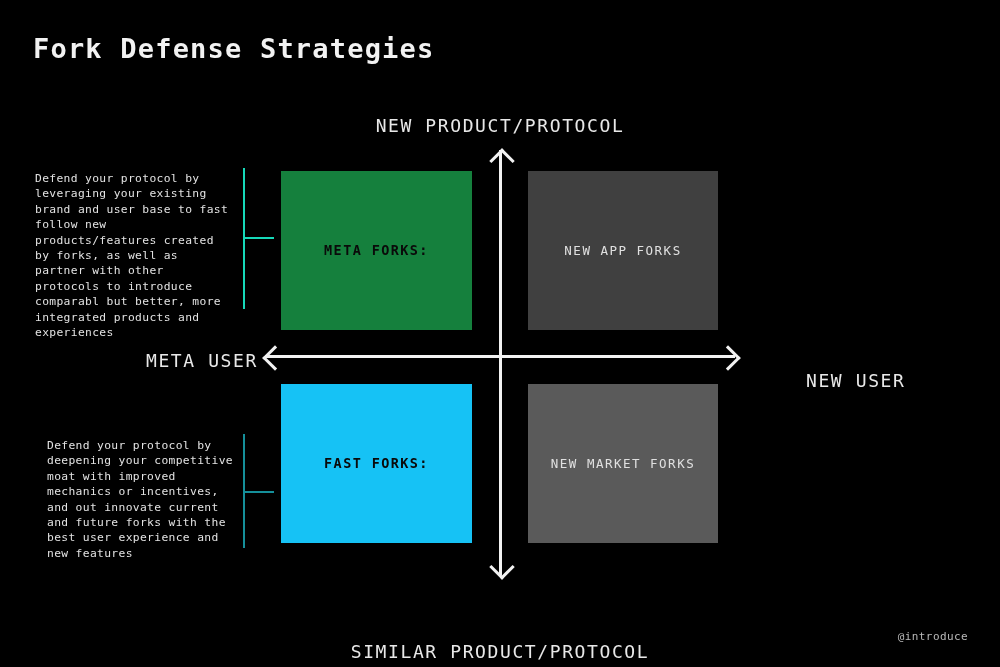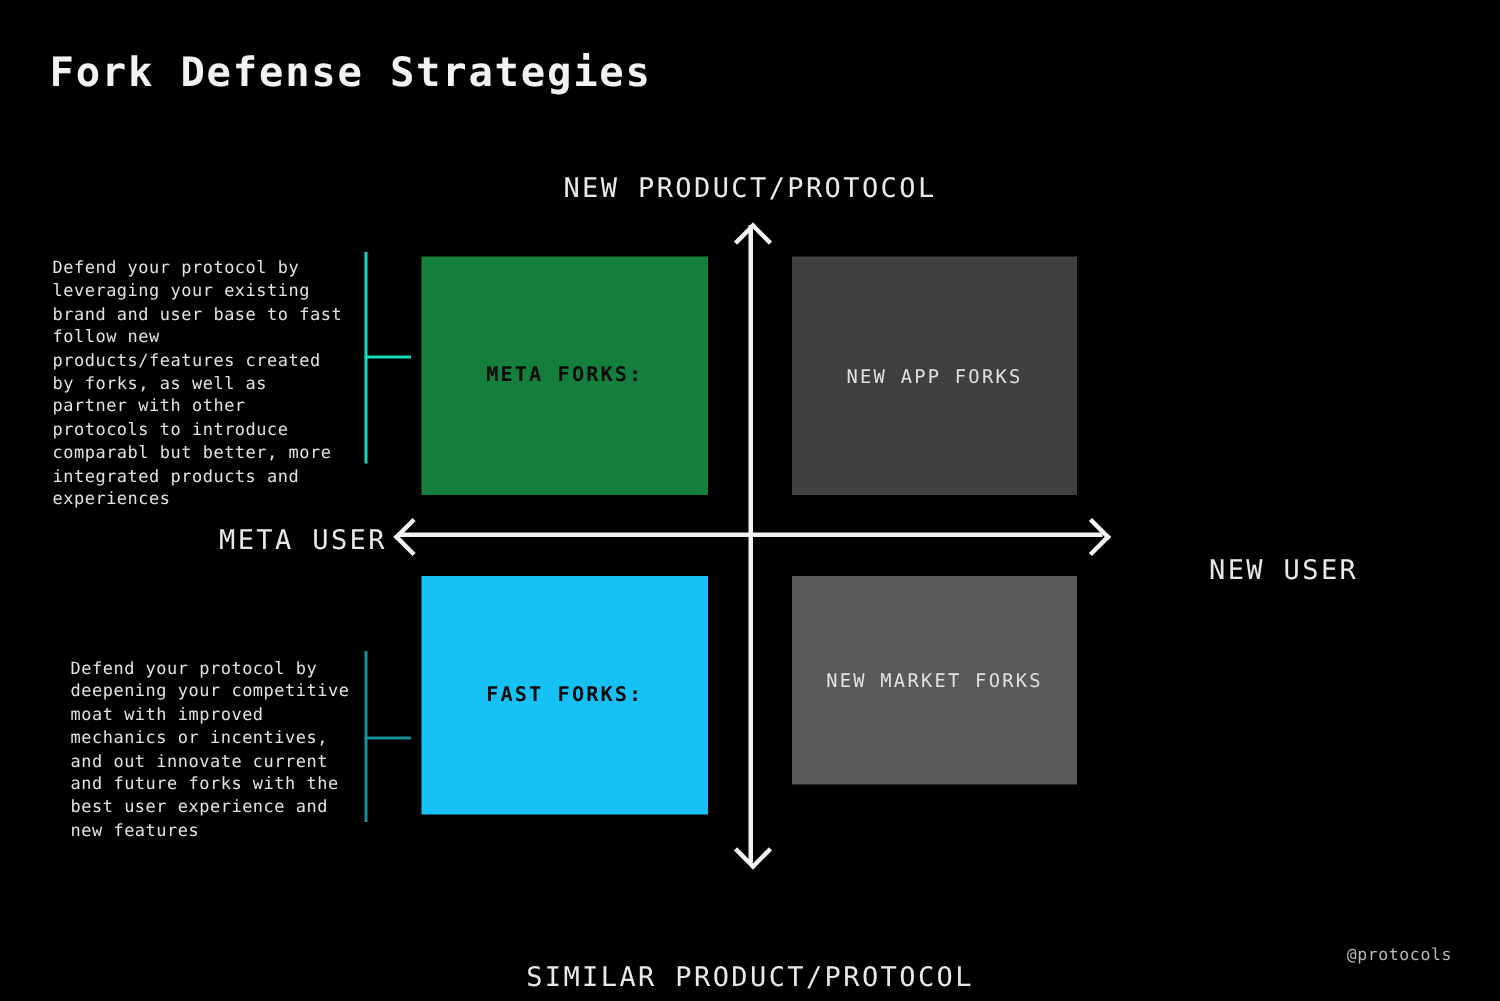--- a/index.html
+++ b/index.html
@@ -78,21 +78,21 @@
     display: flex;
     flex-direction: column;
     align-items: center;
     justify-content: center;
     text-align: center;
     box-sizing: border-box;
   }
   #quad-tl { left: 281px; top: 171px; width: 191px; height: 159px; background: #15803d; }
   #quad-tr { left: 528px; top: 171px; width: 190px; height: 159px; background: #404040; }
   #quad-bl { left: 281px; top: 384px; width: 191px; height: 159px; background: #16c2f5; }
-  #quad-br { left: 528px; top: 384px; width: 190px; height: 139px; background: #5a5a5a; }
+  #quad-br { left: 528px; top: 384px; width: 190px; height: 159px; background: #5a5a5a; }
 
   .quad-heading {
     font-size: 13.5px;
     font-weight: bold;
     letter-spacing: 1.4px;
     color: #0a0a0a;
     line-height: 1.55;
   }
   .quad-sub {
     font-size: 13.5px;
@@ -179,15 +179,15 @@
   </div>
 
   <div class="bracket-stem" id="bracket-top-stem"></div>
   <div class="bracket-tick" id="bracket-top-tick"></div>
   <div class="bracket-stem" id="bracket-bot-stem"></div>
   <div class="bracket-tick" id="bracket-bot-tick"></div>
 
   <div class="annotation" id="annotation-top">Defend your protocol by leveraging your existing brand and user base to fast follow new products/features created by forks, as well as partner with other protocols to introduce comparabl but better, more integrated products and experiences</div>
   <div class="annotation" id="annotation-bottom">Defend your protocol by deepening your competitive moat with improved mechanics or incentives, and out innovate current and future forks with the best user experience and new features</div>
 
-  <div id="watermark">@protocols</div>
+  <div id="watermark">@introduce</div>
 
 </div>
 
 </body></html>

